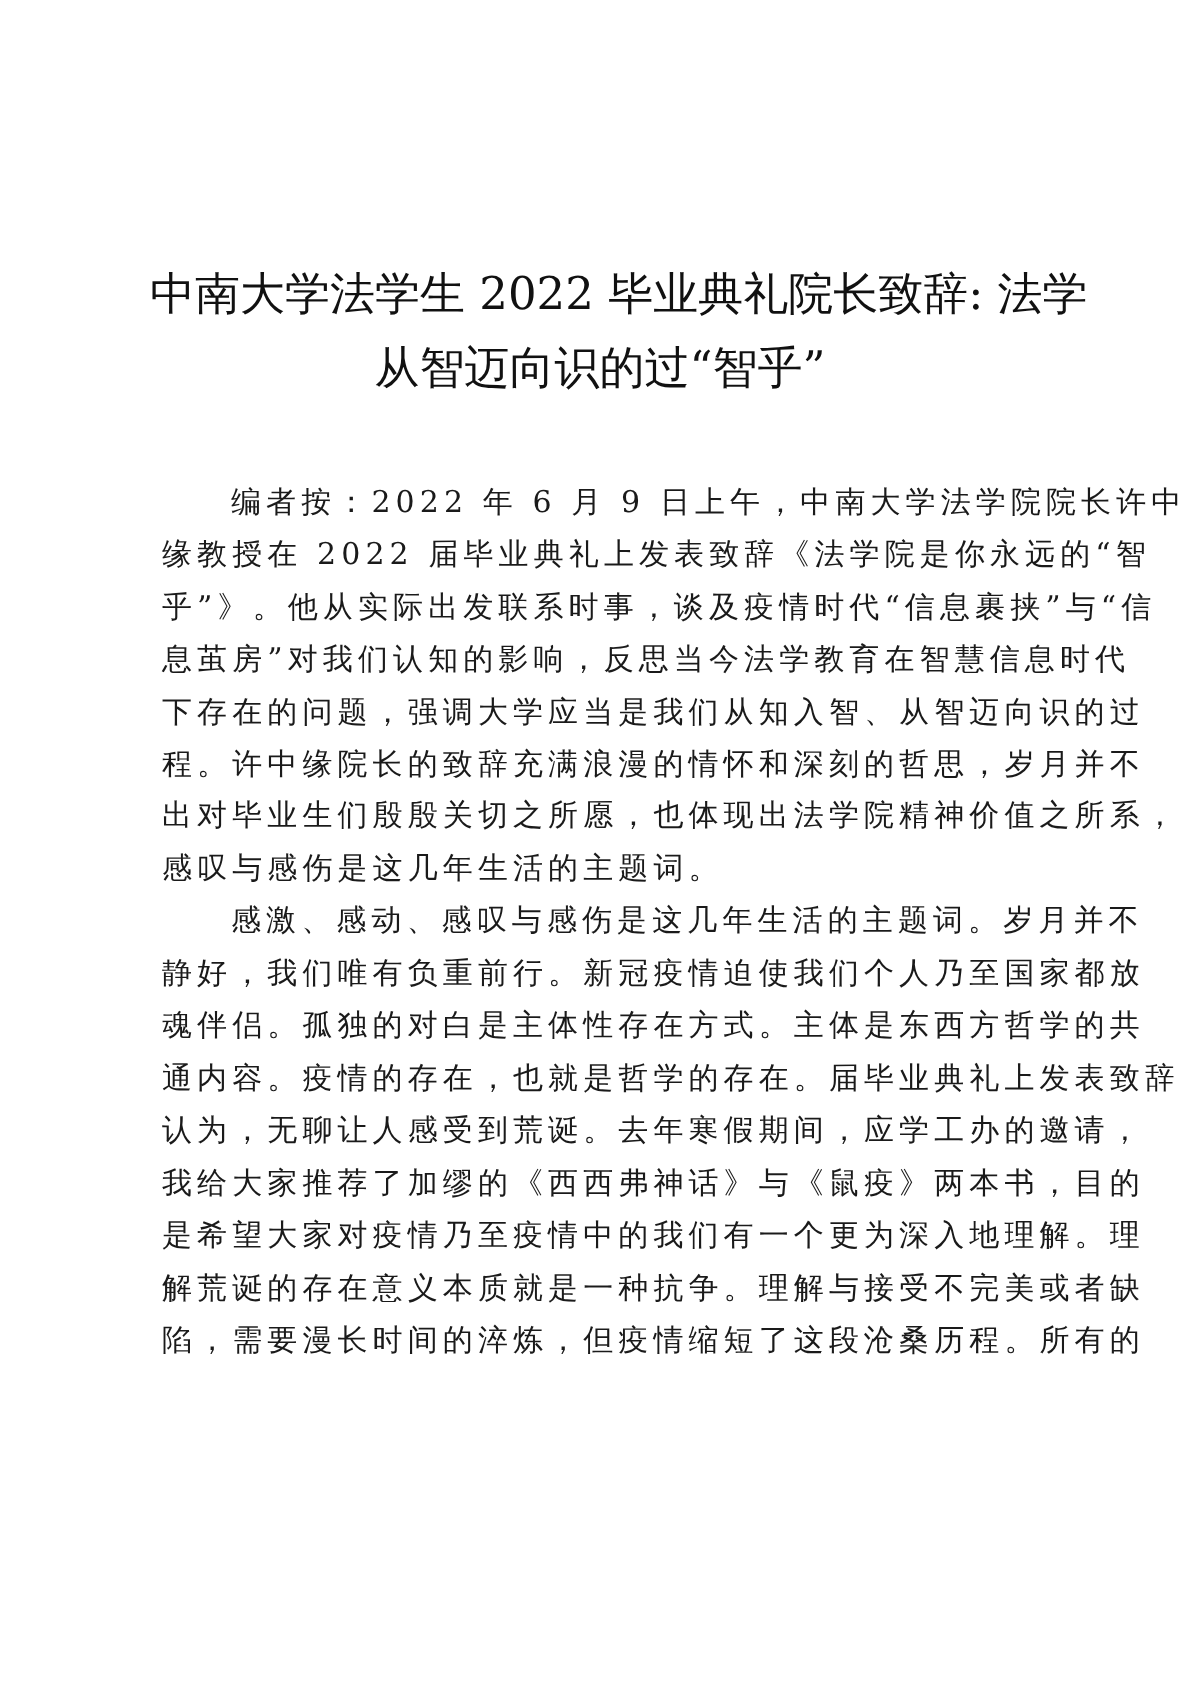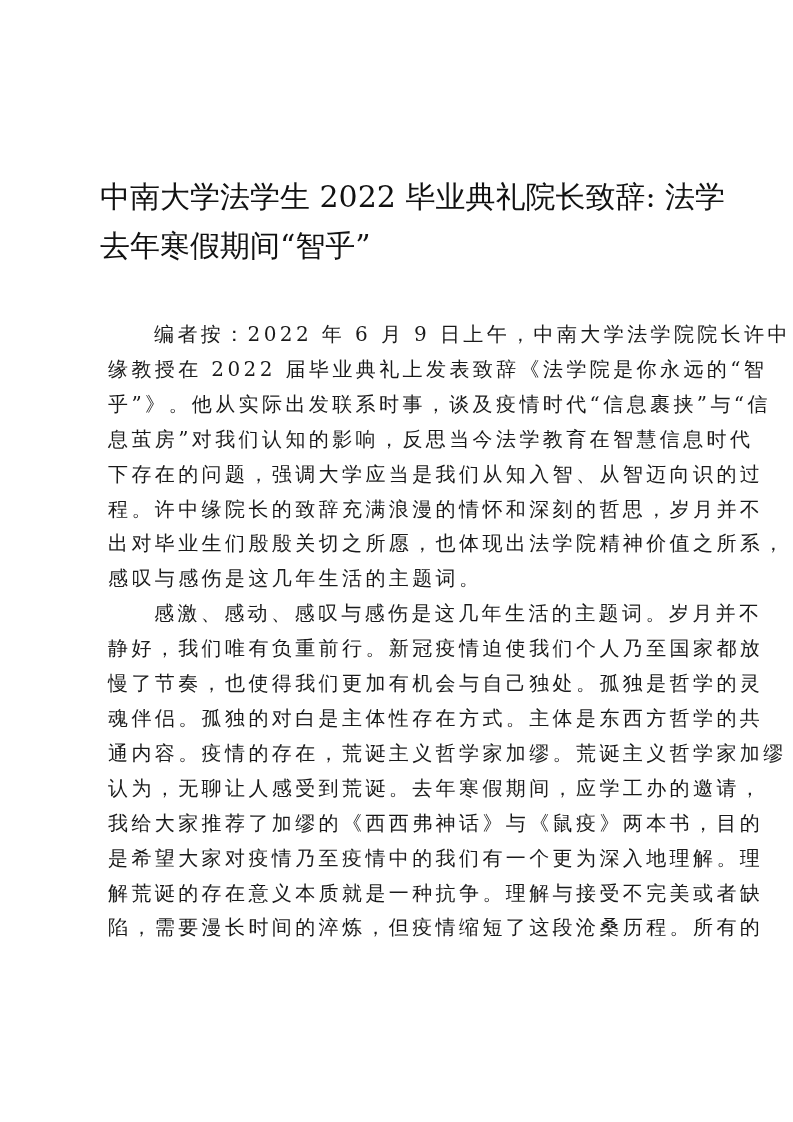--- a/index.html
+++ b/index.html
@@ -20,20 +20,21 @@
       left: 0; top: 0;
       width: 793px;
       height: 1122px;
       background: #ffffff;
     }
     .title {
       position: absolute;
       left: 100px;
       width: 600px;
       top: 172px;
+      text-align: center;
       font-size: 30px;
       line-height: 49px;
       letter-spacing: 0px;
       color: #111;
       font-weight: normal;
       margin: 0;
     }
     .title .line { display: block; white-space: nowrap; }
     .body {
       position: absolute;
@@ -61,42 +62,41 @@
     .para .ln.first { padding-left: 46px; }
     .para .ln.last { text-align-last: left; }
   </style>
 </head>
 <body>
 
 <div class="page">
 
   <h1 class="title">
     <span class="line">中南大学法学生 2022 毕业典礼院长致辞: 法学</span>
-    <span class="line">去年寒假期间“智乎”</span>
+    <span class="line">从智迈向识的过“智乎”</span>
   </h1>
 
   <div class="body">
 
     <p class="para" style="text-indent:0">
       <span class="ln first">编者按：2022 年 6 月 9 日上午，中南大学法学院院长许中</span>
       <span class="ln">缘教授在 2022 届毕业典礼上发表致辞《法学院是你永远的“智</span>
       <span class="ln">乎”》。他从实际出发联系时事，谈及疫情时代“信息裹挟”与“信</span>
       <span class="ln">息茧房”对我们认知的影响，反思当今法学教育在智慧信息时代</span>
       <span class="ln">下存在的问题，强调大学应当是我们从知入智、从智迈向识的过</span>
       <span class="ln">程。许中缘院长的致辞充满浪漫的情怀和深刻的哲思，岁月并不</span>
       <span class="ln">出对毕业生们殷殷关切之所愿，也体现出法学院精神价值之所系，</span>
       <span class="ln last">感叹与感伤是这几年生活的主题词。</span>
     </p>
 
     <p class="para" style="text-indent:0">
       <span class="ln first">感激、感动、感叹与感伤是这几年生活的主题词。岁月并不</span>
       <span class="ln">静好，我们唯有负重前行。新冠疫情迫使我们个人乃至国家都放</span>
-      <span class="ln">慢了节奏，也使得我们更加有机会与自己独处。孤独是哲学的灵</span>
       <span class="ln">魂伴侣。孤独的对白是主体性存在方式。主体是东西方哲学的共</span>
-      <span class="ln">通内容。疫情的存在，荒诞主义哲学家加缪。荒诞主义哲学家加缪</span>
+      <span class="ln">通内容。疫情的存在，也就是哲学的存在。届毕业典礼上发表致辞</span>
       <span class="ln">认为，无聊让人感受到荒诞。去年寒假期间，应学工办的邀请，</span>
       <span class="ln">我给大家推荐了加缪的《西西弗神话》与《鼠疫》两本书，目的</span>
       <span class="ln">是希望大家对疫情乃至疫情中的我们有一个更为深入地理解。理</span>
       <span class="ln">解荒诞的存在意义本质就是一种抗争。理解与接受不完美或者缺</span>
       <span class="ln">陷，需要漫长时间的淬炼，但疫情缩短了这段沧桑历程。所有的</span>
     </p>
 
   </div>
 </div>
 

